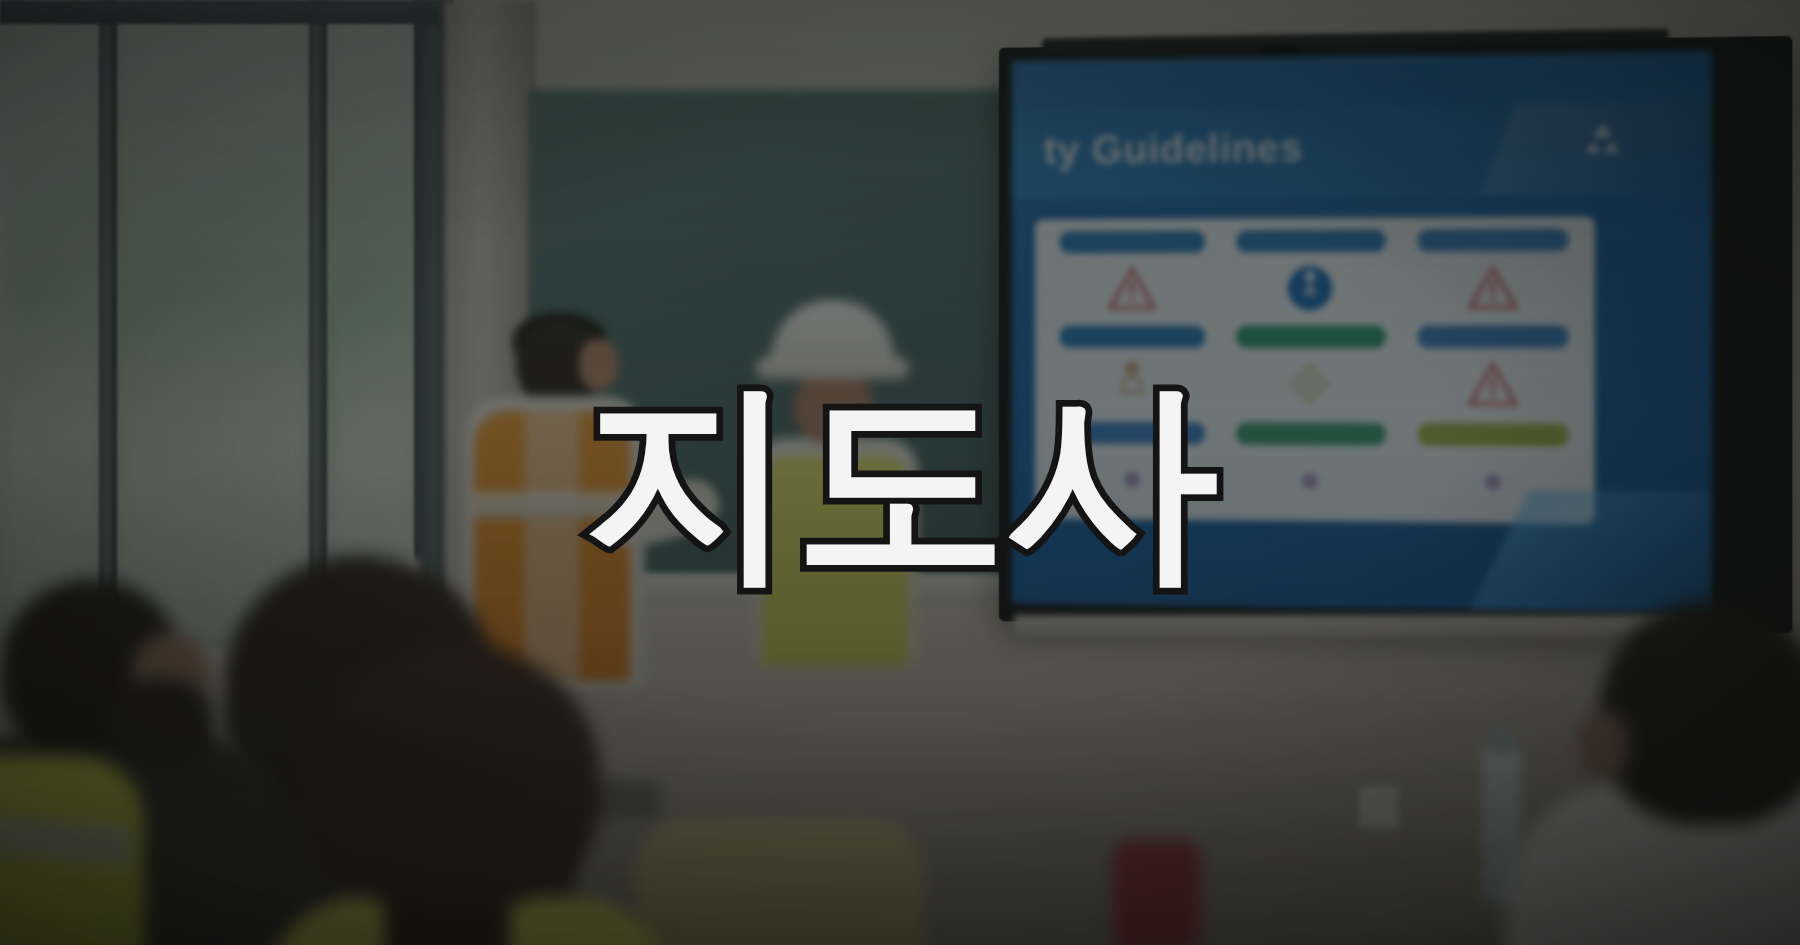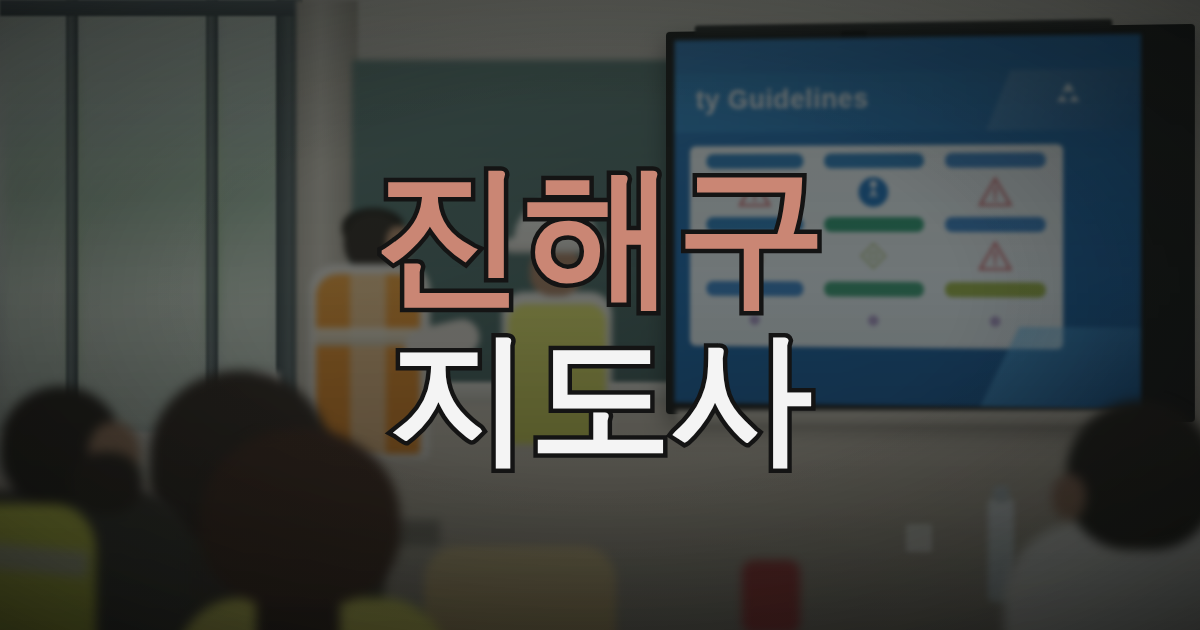--- a/index.html
+++ b/index.html
@@ -565,17 +565,16 @@
       <div class="h"></div>
       <div class="e"></div>
     </div>
 
     <div class="tint"></div>
     <div class="dim"></div>
     <div class="vignette"></div>
   </div>
 
   <div class="text-overlay">
-    <div class="tline line-1">진해구</div>
     <div class="tline line-3">지도사</div>
   </div>
 
 </div>
 
 </body></html>

